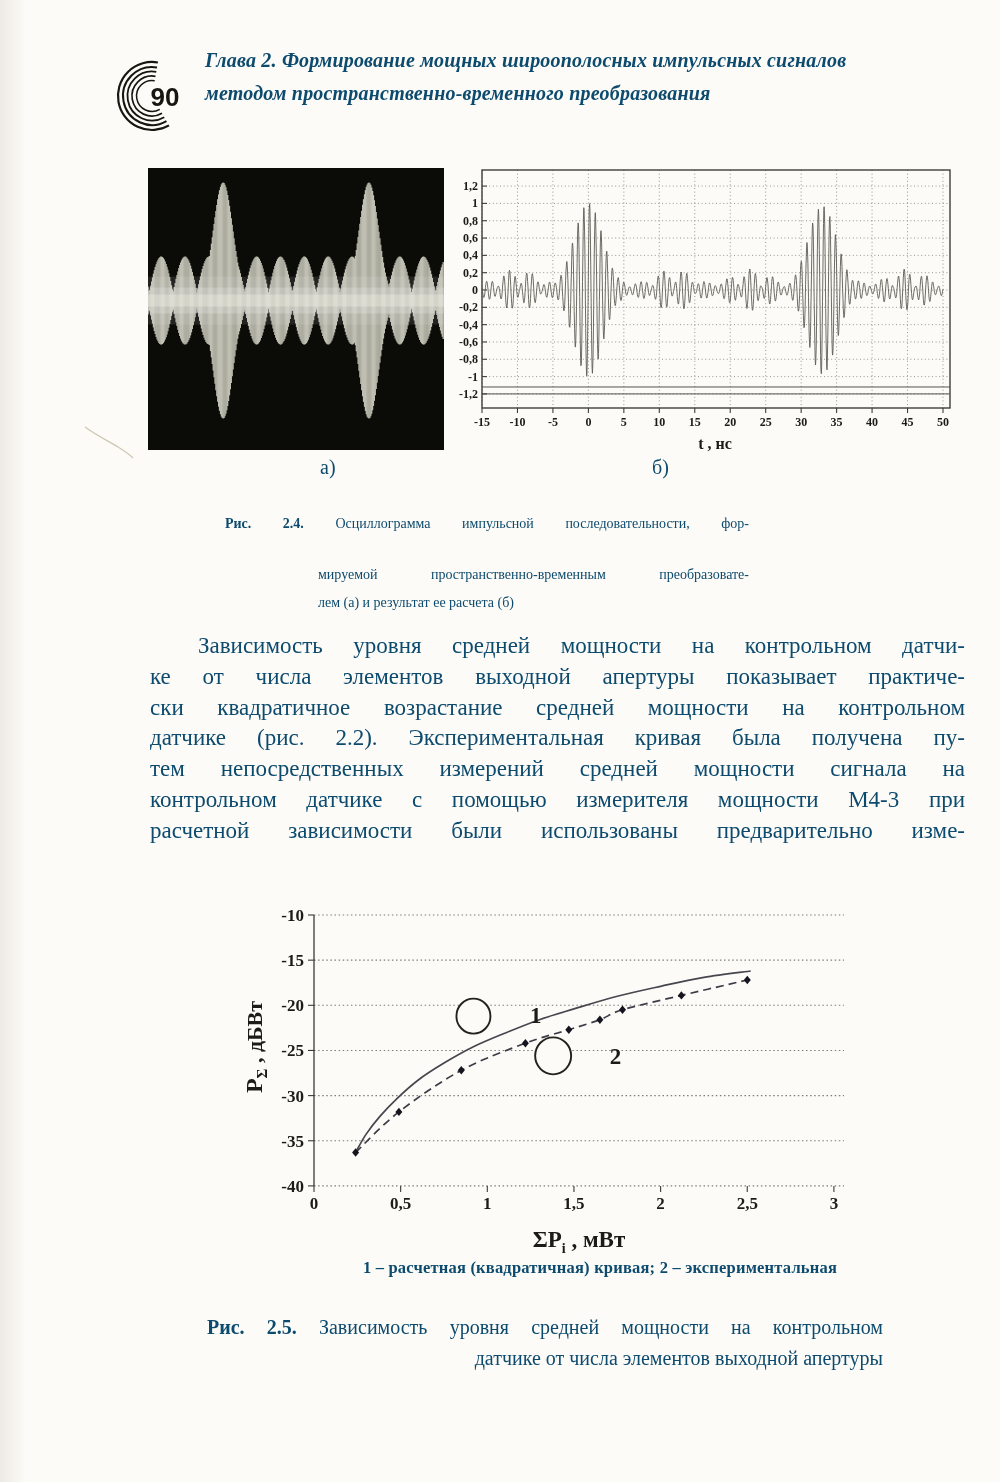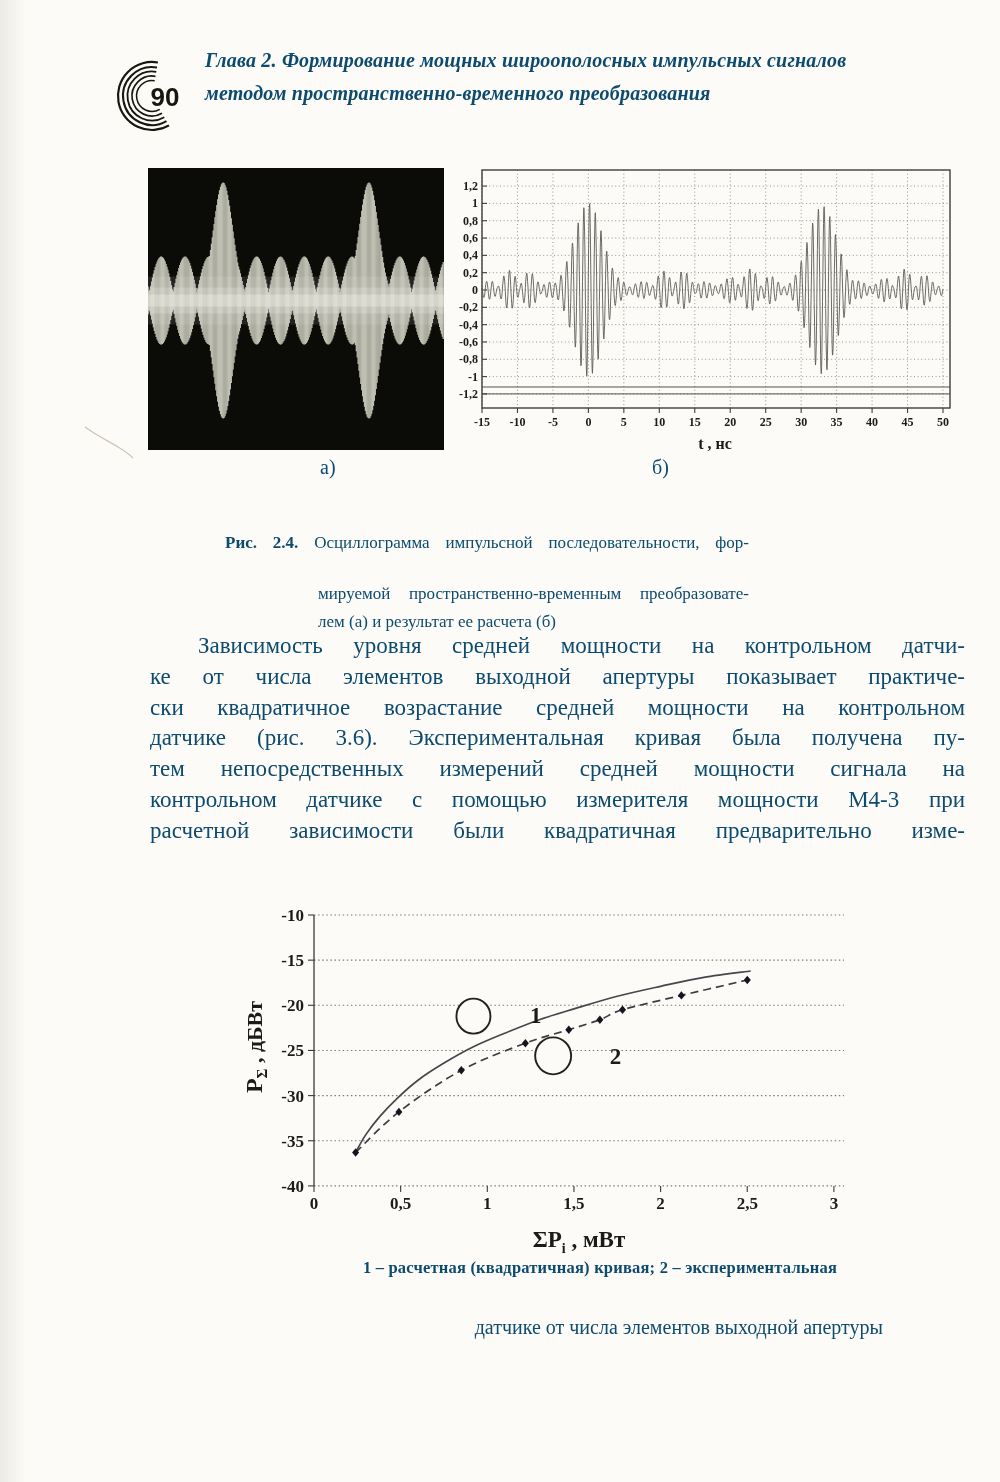--- a/index.html
+++ b/index.html
@@ -18,22 +18,22 @@
     position:absolute;left:205px;top:44px;width:730px;
     font-style:italic;font-weight:700;font-size:20px;line-height:33px;
     letter-spacing:.2px;
   }
   #photo-a{position:absolute;left:148px;top:168px;width:296px;height:282px;}
   .fig-sub{position:absolute;font-size:20px;}
   #label-a{left:320px;top:456px;}
   #label-b{left:652px;top:456px;}
   #plot-b{position:absolute;left:450px;top:158px;width:516px;height:312px;}
   .caption24{
-    position:absolute;left:225px;top:529px;width:524px;
-    font-size:17px;line-height:28.5px;
+    position:absolute;left:225px;top:510px;width:524px;
+    font-size:14px;line-height:28.5px;
   }
   .caption24 .l1{text-align:justify;text-align-last:justify;}
   .caption24 .l2{padding-left:93px;text-align:justify;text-align-last:justify;margin-top:22px;}
   .caption24 .l3{padding-left:93px;}
   .b{font-weight:700;}
   .bodytext{
     position:absolute;left:150px;top:631px;width:815px;
     font-size:23px;line-height:30.8px;
   }
   .bodytext .pl{text-align:justify;text-align-last:justify;white-space:normal;}
@@ -509,24 +509,24 @@
   <div class="caption24">
     <div class="l1"><span class="b">Рис. 2.4.</span> <span>Осциллограмма импульсной последовательности, фор-</span></div>
     <div class="l2">мируемой пространственно-временным преобразовате-</div>
     <div class="l3">лем (а) и результат ее расчета (б)</div>
   </div>
 
   <div class="bodytext">
     <div class="pl first">Зависимость уровня средней мощности на контрольном датчи-</div>
     <div class="pl">ке от числа элементов выходной апертуры показывает практиче-</div>
     <div class="pl">ски квадратичное возрастание средней мощности на контрольном</div>
-    <div class="pl">датчике (рис. 3.6). Экспериментальная кривая была получена пу-</div>
+    <div class="pl">датчике (рис. 2.2). Экспериментальная кривая была получена пу-</div>
     <div class="pl">тем непосредственных измерений средней мощности сигнала на</div>
     <div class="pl">контрольном датчике с помощью измерителя мощности М4-3 при</div>
-    <div class="pl">расчетной зависимости были квадратичная предварительно изме-</div>
+    <div class="pl">расчетной зависимости были использованы предварительно изме-</div>
   </div>
 
   <svg id="chart25" viewBox="0 0 660 362">
       <g stroke="#7e7d75" stroke-width="1.1" stroke-dasharray="1.5 2.6">
         <line x1="84" y1="20" x2="614" y2="20"></line>
         <line x1="84" y1="65.15" x2="614" y2="65.15"></line>
         <line x1="84" y1="110.3" x2="614" y2="110.3"></line>
         <line x1="84" y1="155.45" x2="614" y2="155.45"></line>
         <line x1="84" y1="200.6" x2="614" y2="200.6"></line>
         <line x1="84" y1="245.74999999999997" x2="614" y2="245.74999999999997"></line>
@@ -578,16 +578,17 @@
       <path d="M392.5,110.6 L396,114.8 L392.5,119 L389,114.8 Z" fill="#15151f"></path>
       <path d="M451.4,96.2 L454.9,100.4 L451.4,104.60000000000001 L447.9,100.4 Z" fill="#15151f"></path>
       <path d="M517.3,80.8 L520.8,85 L517.3,89.2 L513.8,85 Z" fill="#15151f"></path>
       <text x="305.824" y="128.233" font-size="23" font-weight="600" text-anchor="middle" fill="#1c1b17" font-family="&quot;Liberation Serif&quot;,serif">1</text>
       <text x="385.54200000000003" y="168.868" font-size="23" font-weight="600" text-anchor="middle" fill="#1c1b17" font-family="&quot;Liberation Serif&quot;,serif">2</text>
     </svg>
 
   <div class="legend25">1 – расчетная (квадратичная) кривая; 2 – экспериментальная</div>
 
   <div class="caption25">
+    <div class="l1"><span class="b">Рис. 2.5.</span> <span>Зависимость уровня средней мощности на контрольном</span></div>
     <div class="l2">датчике от числа элементов выходной апертуры</div>
   </div>
 
 </div>
 
 </body></html>

